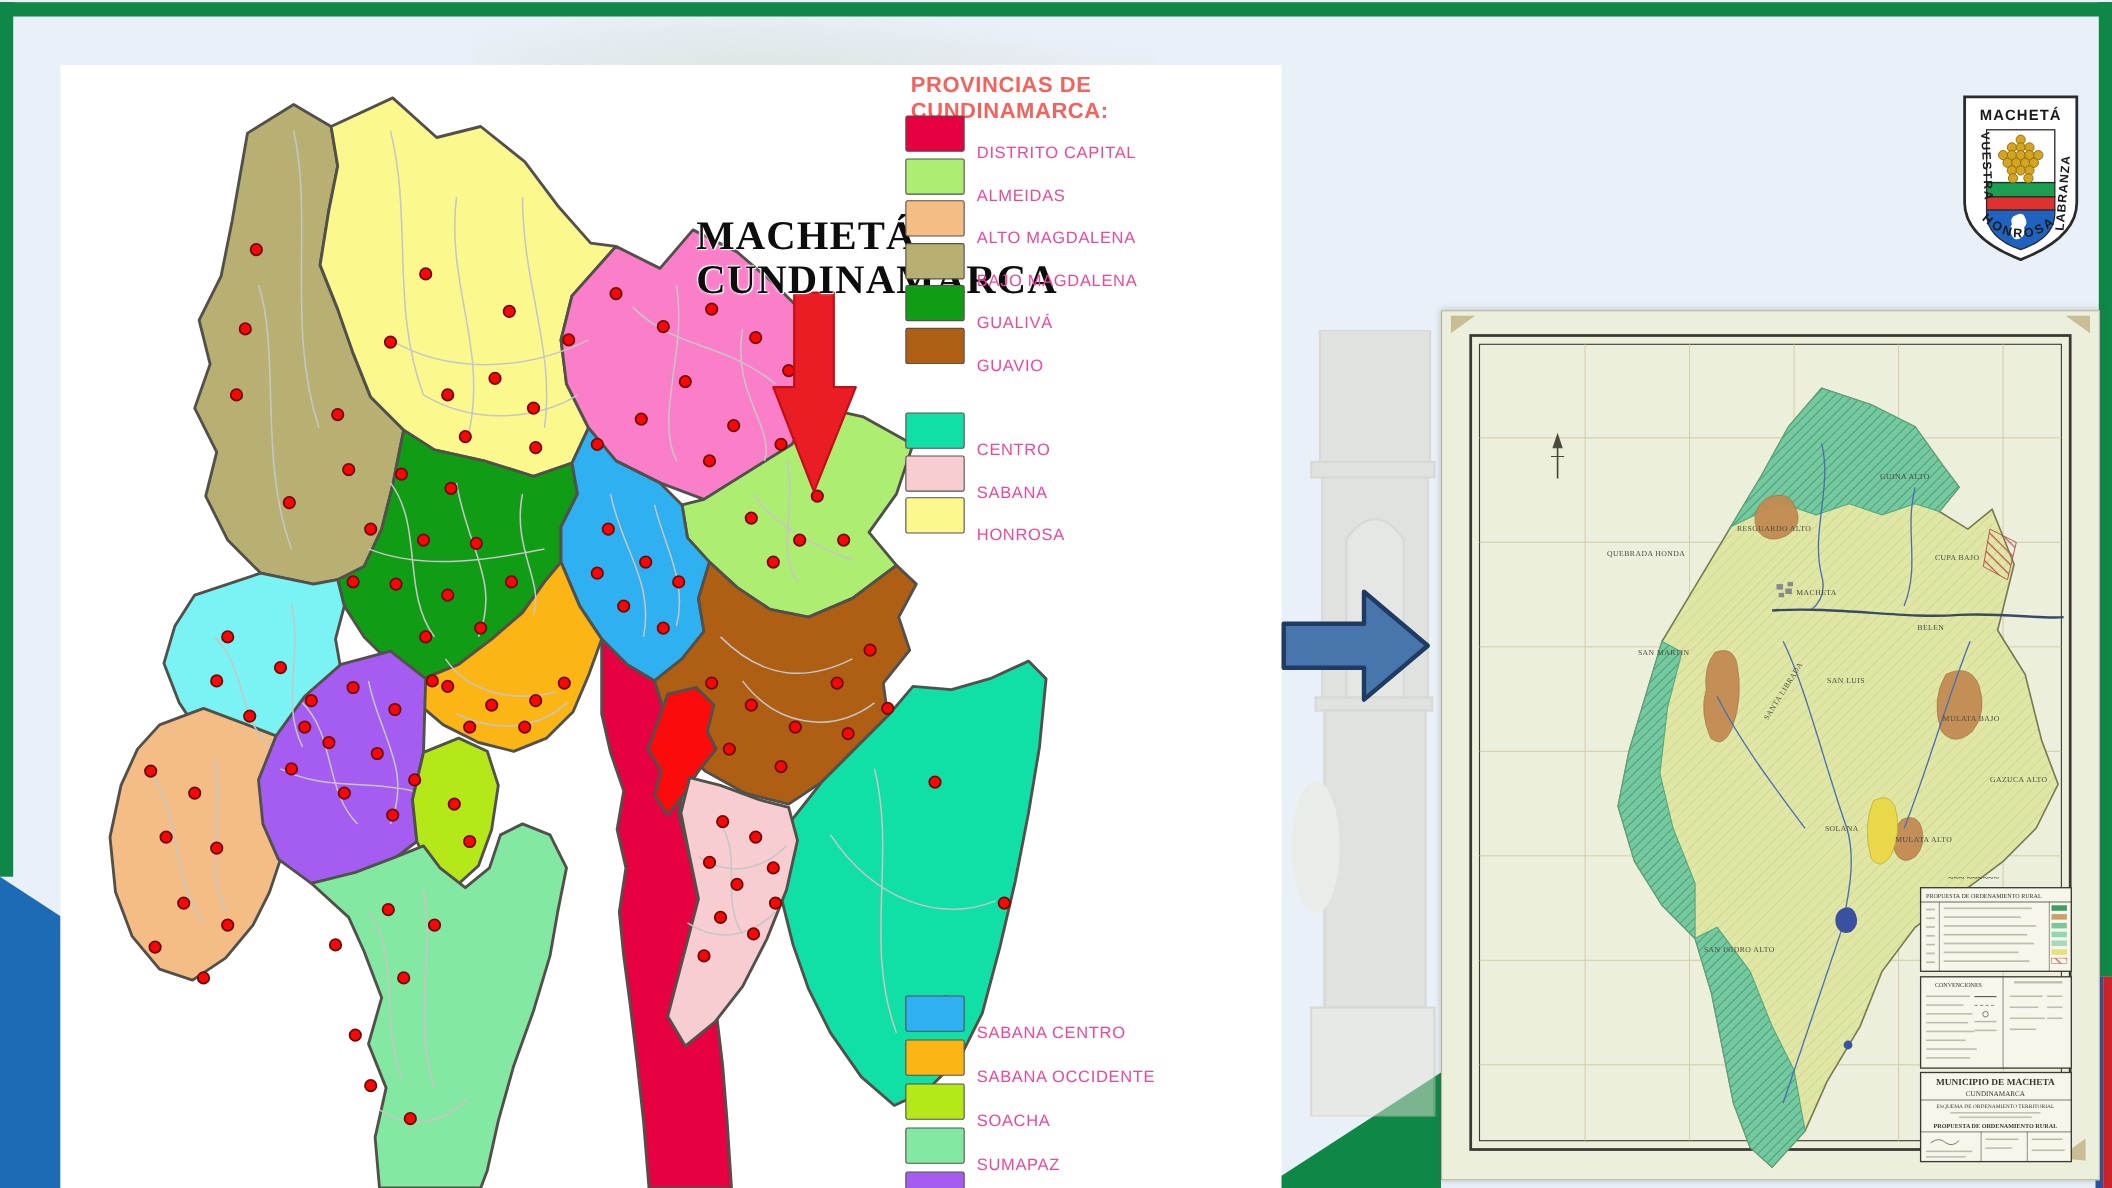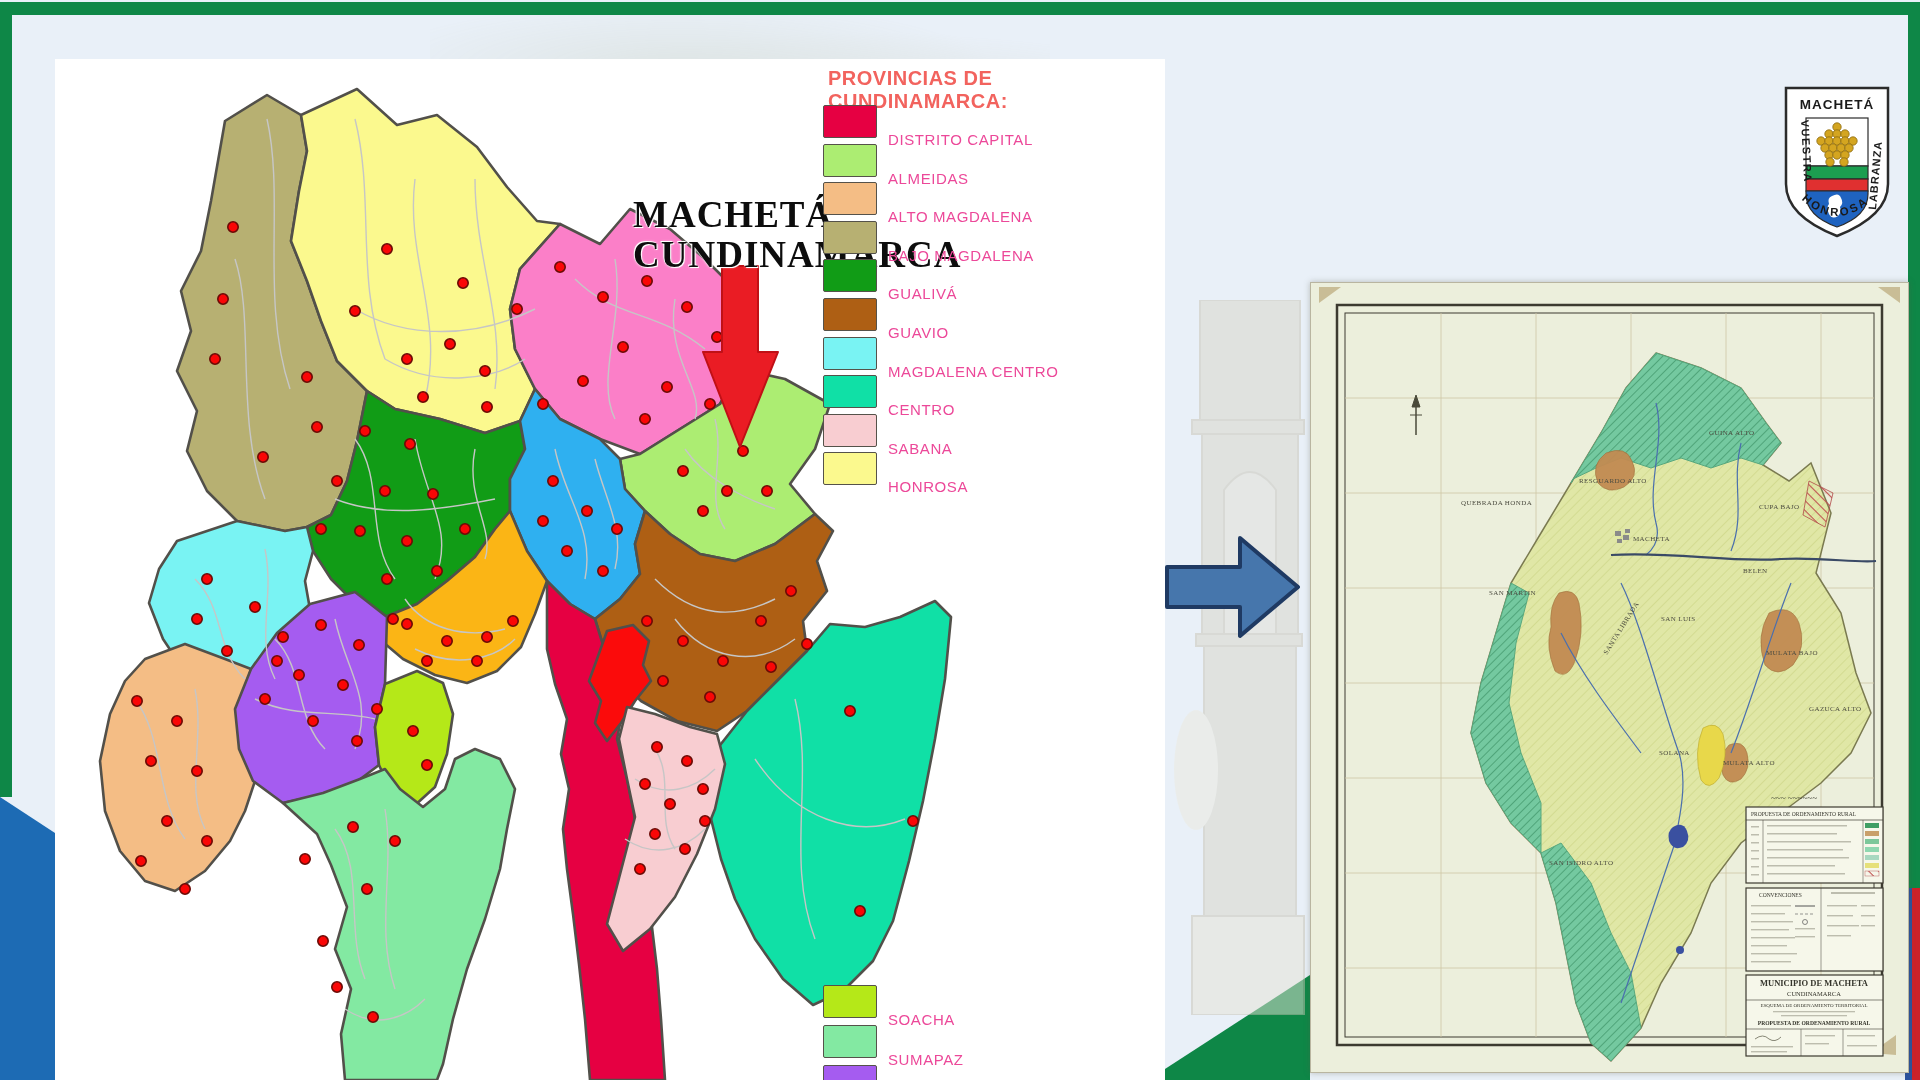--- a/index.html
+++ b/index.html
@@ -253,38 +253,42 @@
       <span class="lab">BAJO MAGDALENA</span>
       </div>
     <div class="lg-row" style="top:239px">
       <span class="sw" style="background: rgb(174, 95, 20);"></span>
       <span class="lab">GUAVIO</span>
       </div>
     <div class="lg-row" style="top:200px">
       <span class="sw" style="background: rgb(17, 156, 22);"></span>
       <span class="lab">GUALIVÁ</span>
       </div>
-    <div class="lg-row" style="top:278px">
-      <span class="sw" style="background: rgb(121, 243, 243);"></span>
-      <span class="lab">MAGDALENA CENTRO</span>
-      </div>
     <div class="lg-row" style="top:316px">
       <span class="sw" style="background: rgb(16, 224, 166);"></span>
       <span class="lab">CENTRO</span>
       </div>
     <div class="lg-row" style="top:355px">
       <span class="sw" style="background: rgb(248, 205, 209);"></span>
       <span class="lab">SABANA</span>
       </div>
     <div class="lg-row" style="top:393px">
       <span class="sw" style="background: rgb(251, 249, 142);"></span>
       <span class="lab">HONROSA</span>
       </div>
 
     
+    <div class="lg-row" style="top:846px">
+      <span class="sw" style="background: rgb(47, 176, 240);"></span>
+      <span class="lab">SABANA CENTRO</span>
+      </div>
+    <div class="lg-row" style="top:886px">
+      <span class="sw" style="background: rgb(251, 181, 21);"></span>
+      <span class="lab">SABANA OCCIDENTE</span>
+      </div>
     <div class="lg-row" style="top:926px">
       <span class="sw" style="background: rgb(181, 232, 24);"></span>
       <span class="lab">SOACHA</span>
       </div>
     <div class="lg-row" style="top:966px">
       <span class="sw" style="background: rgb(131, 233, 162);"></span>
       <span class="lab">SUMAPAZ</span>
       </div>
     <div class="lg-row" style="top:1006px">
       <span class="sw" style="background: rgb(165, 92, 240);"></span>

